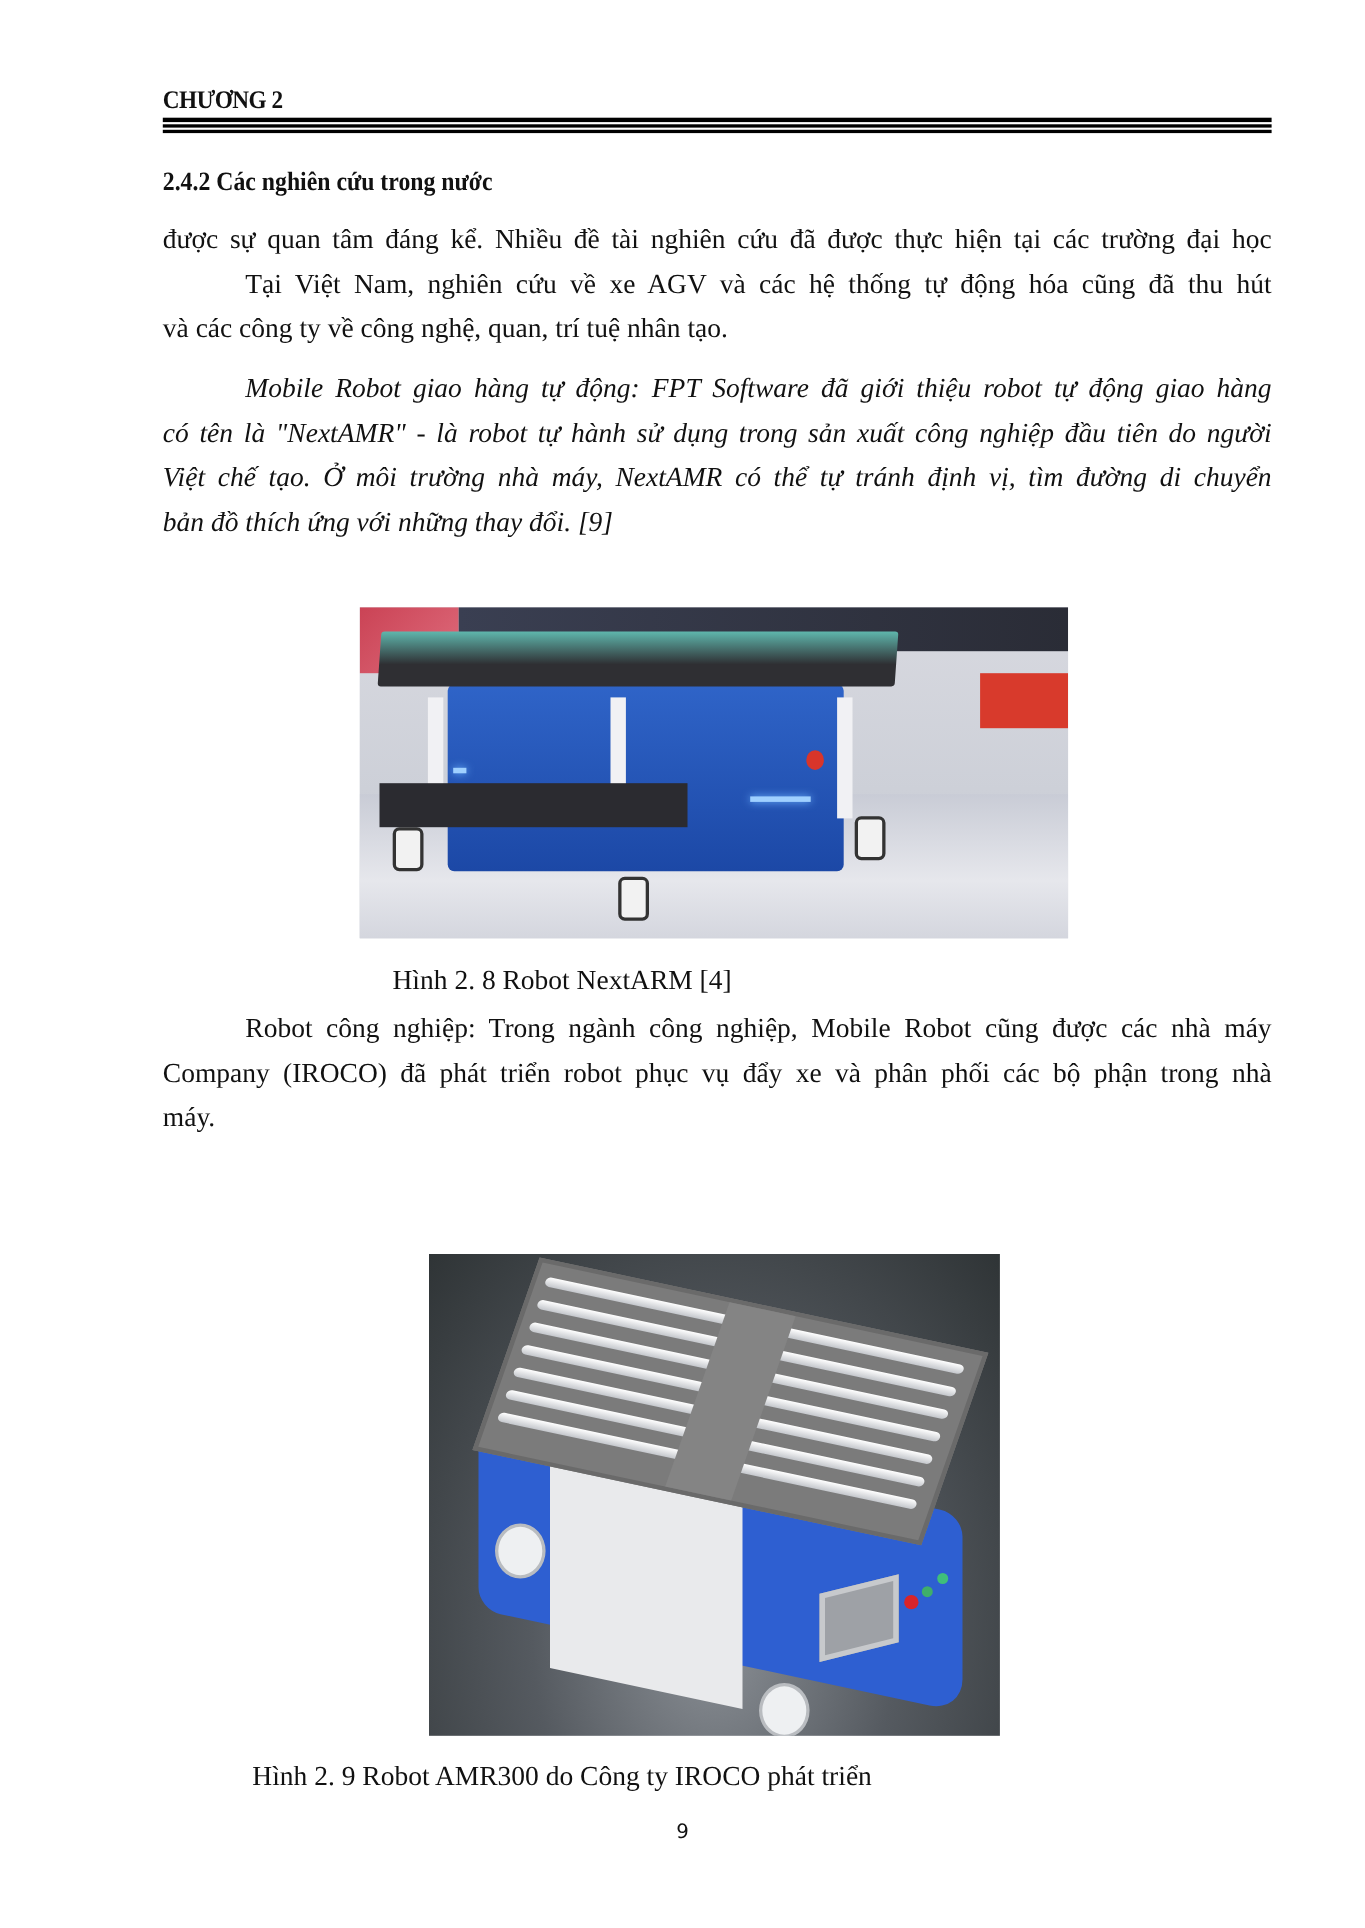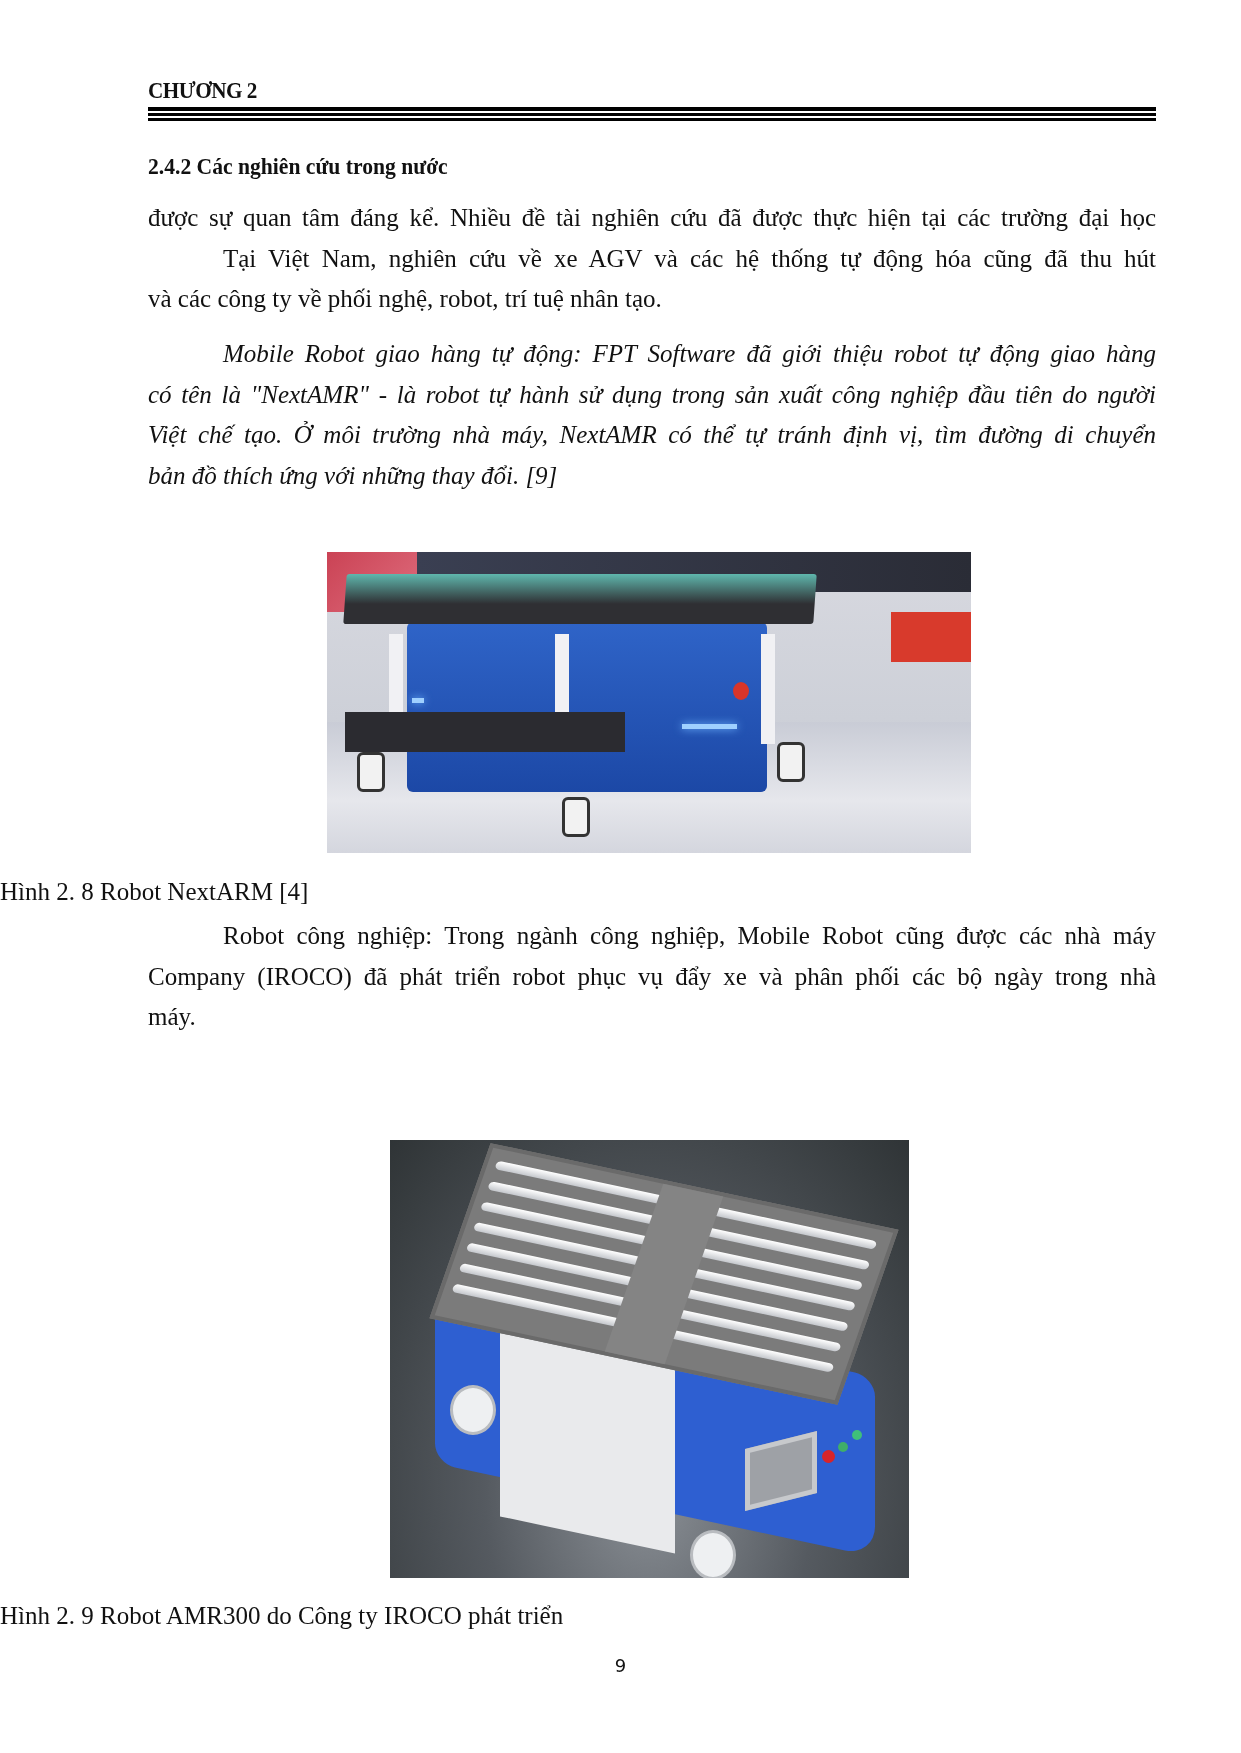--- a/index.html
+++ b/index.html
@@ -17,21 +17,21 @@
   .section-title { position:absolute; left:148px; top:153px; font-weight:bold; font-size:24px;
     transform:scaleX(0.9); transform-origin:left; }
 
   .para { position:absolute; left:148px; width:1008px; font-size:25px; line-height:40.5px;
     text-align:justify; margin:0; }
   .para .line { display:block; text-align:justify; text-align-last:justify; white-space:nowrap; }
   .para .line.last { text-align-last:left; }
   .para .line.indent { padding-left:75px; }
 
   .figure { position:absolute; overflow:hidden; }
-  .caption { position:absolute; left:0; width:1022px; font-size:25px; }
+  .caption { position:absolute; left:0; width:1022px; text-align:center; font-size:25px; }
   .page-number { position:absolute; left:0; width:1241px; text-align:center; top:1655px;
     font-family:"DejaVu Sans", sans-serif; font-size:18px; }
 
   
   #fig1 { left:327px; top:552px; width:644px; height:301px;
     background:linear-gradient(180deg,#d8d9e0 0%,#cdd0d8 55%,#bfc3cc 100%); }
   #fig1 .bg-red { position:absolute; left:0; top:0; width:90px; height:60px;
     background:linear-gradient(135deg,#c8283c,#e05a6c); opacity:.85; }
   #fig1 .bg-red2 { position:absolute; right:0; top:60px; width:80px; height:50px; background:#d83a2c; }
   #fig1 .bg-dark { position:absolute; left:90px; top:0; width:554px; height:40px;
@@ -76,21 +76,21 @@
   <div class="chapter-header">CHƯƠNG 2</div>
   <div class="rule r1"></div>
   <div class="rule r2"></div>
   <div class="rule r3"></div>
 
   <div class="section-title">2.4.2 Các nghiên cứu trong nước</div>
 
   <p class="para" style="top:198px;">
     <span class="line">được sự quan tâm đáng kể. Nhiều đề tài nghiên cứu đã được thực hiện tại các trường đại học</span>
     <span class="line indent">Tại Việt Nam, nghiên cứu về xe AGV và các hệ thống tự động hóa cũng đã thu hút</span>
-    <span class="line last">và các công ty về phối nghệ, robot, trí tuệ nhân tạo.</span>
+    <span class="line last">và các công ty về công nghệ, quan, trí tuệ nhân tạo.</span>
   </p>
 
   <p class="para" style="top:334px;font-style:italic;">
     <span class="line indent">Mobile Robot giao hàng tự động: FPT Software đã giới thiệu robot tự động giao hàng</span>
     <span class="line">có tên là "NextAMR" - là robot tự hành sử dụng trong sản xuất công nghiệp đầu tiên do người</span>
     <span class="line">Việt chế tạo. Ở môi trường nhà máy, NextAMR có thể tự tránh định vị, tìm đường di chuyển</span>
     <span class="line last">bản đồ thích ứng với những thay đổi. [9]</span>
   </p>
 
   <div class="figure" id="fig1">
@@ -108,21 +108,21 @@
     <div class="led" style="left:85px;top:146px;width:12px;"></div>
     <div class="btn-red"></div>
     <div class="wheel" style="left:30px;top:200px;"></div>
     <div class="wheel" style="left:235px;top:245px;"></div>
     <div class="wheel" style="left:450px;top:190px;"></div>
   </div>
   <div class="caption" style="top:878px;">Hình 2. 8 Robot NextARM [4]</div>
 
   <p class="para" style="top:916px;">
     <span class="line indent">Robot công nghiệp: Trong ngành công nghiệp, Mobile Robot cũng được các nhà máy</span>
-    <span class="line">Company (IROCO) đã phát triển robot phục vụ đẩy xe và phân phối các bộ ngày trong nhà</span>
+    <span class="line">Company (IROCO) đã phát triển robot phục vụ đẩy xe và phân phối các bộ phận trong nhà</span>
     <span class="line last">máy.</span>
   </p>
 
   <div class="figure" id="fig2">
     <div class="base"></div>
     <div class="white-panel"></div>
     <div class="roller-bed">
       <div class="roller" style="top:12px;"></div>
       <div class="roller" style="top:34px;"></div>
       <div class="roller" style="top:56px;"></div>

